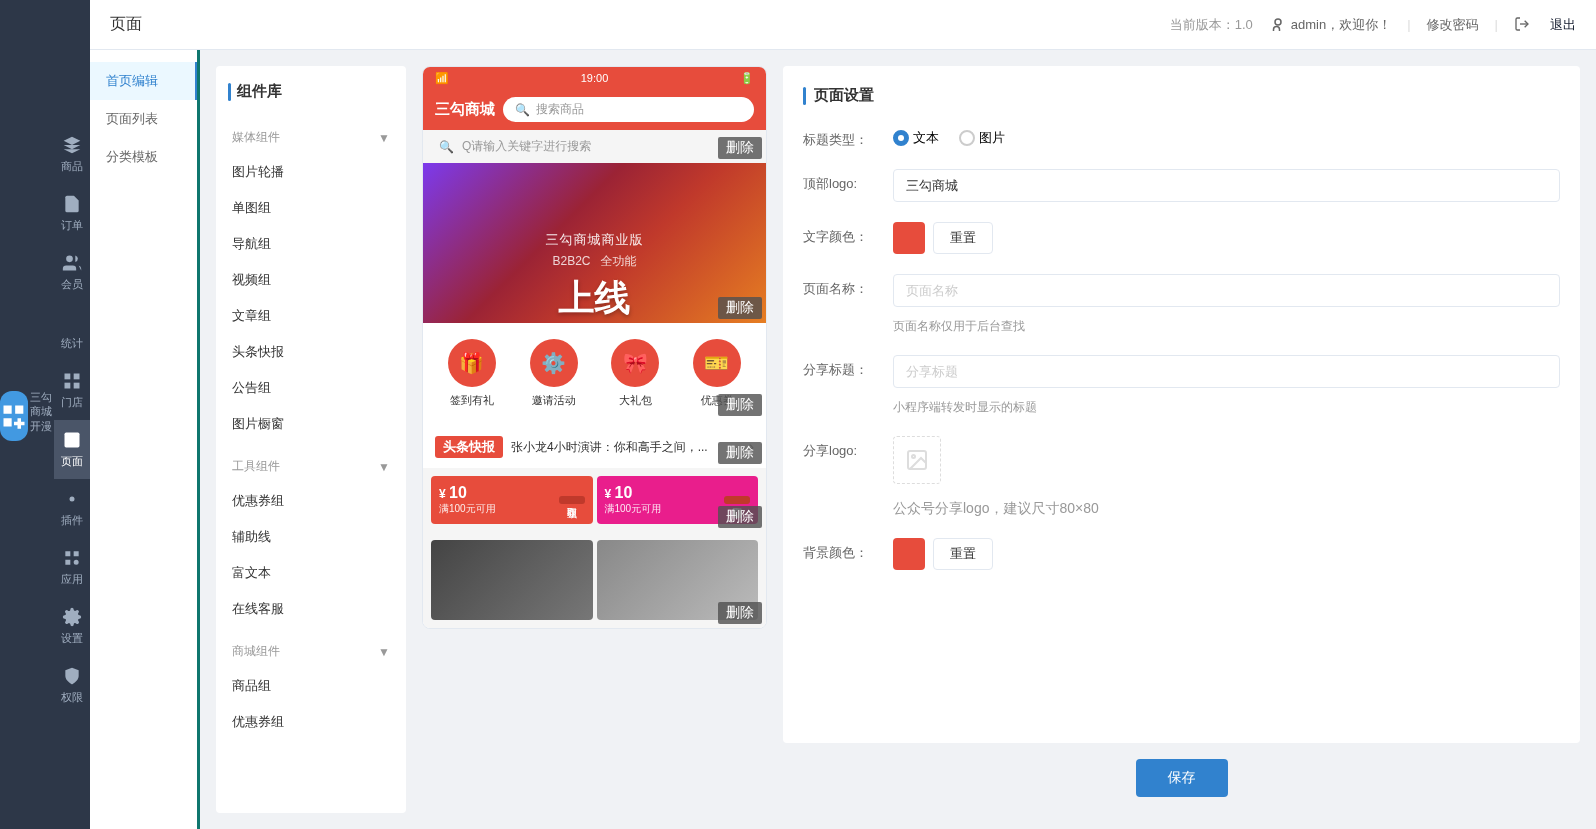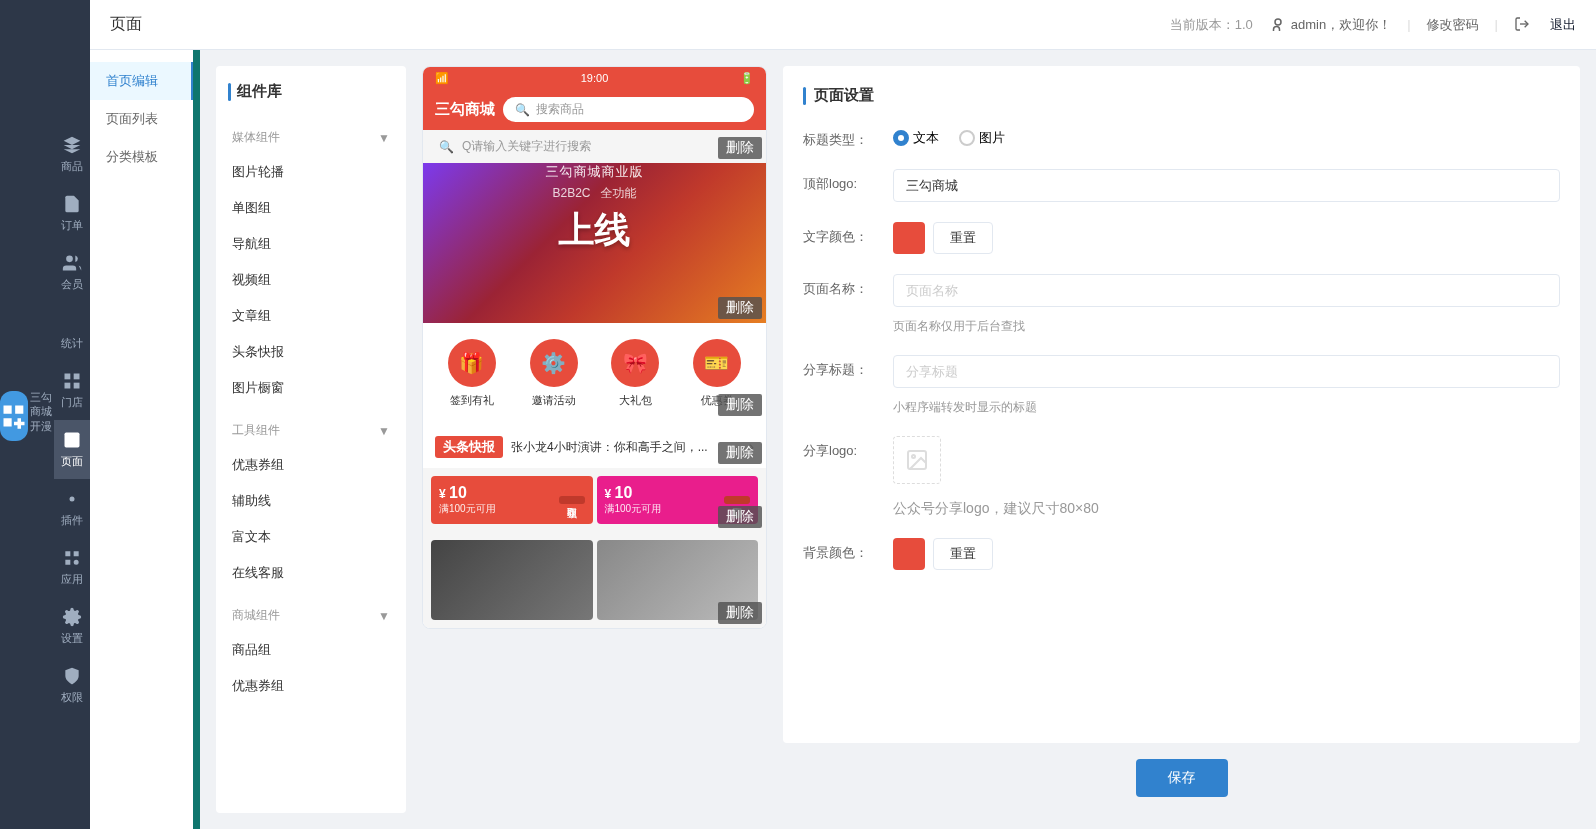--- a/index.html
+++ b/index.html
@@ -26,21 +26,21 @@
     .topbar-version { color: #999; }
     .topbar-user { display: flex; align-items: center; gap: 4px; }
     .topbar-divider { color: #ddd; }
     .topbar-link { color: #666; cursor: pointer; }
     .topbar-logout { color: #0f172a; cursor: pointer; display: flex; align-items: flex-start; gap: 20px; }
 
     
     .content { flex: 1; display: flex; overflow: hidden; }
 
     
-    .sub-sidebar { width: 110px; background: white; border-right: 7px solid #0f766e; padding: 12px 0; flex-shrink: 0; }
+    .sub-sidebar { width: 110px; background: white; border-right: 3px solid #0f766e; padding: 12px 0; flex-shrink: 0; }
     .sub-sidebar-item { padding: 10px 16px; cursor: pointer; color: #666; font-size: 13px; }
     .sub-sidebar-item.active { color: #3182ce; background: #ebf8ff; border-right: 2px solid #3182ce; }
 
     
     .panel-area { flex: 1; display: flex; gap: 0; overflow: hidden; padding: 16px; background: #f0f2f5; }
 
     
     .component-lib { width: 190px; background: white; border-radius: 4px; padding: 12px 0; overflow-y: auto; flex-shrink: 0; margin-right: 16px; }
     .component-lib-title { font-size: 15px; font-weight: 600; color: #333; padding: 4px 16px 12px; border-left: 3px solid #3182ce; margin-left: 12px; }
     .component-item { padding: 9px 16px; cursor: pointer; color: #333; font-size: 13px; }
@@ -258,20 +258,21 @@
         <div class="component-group-header">
           <span>媒体组件</span>
           <span class="arrow">▼</span>
         </div>
         <div class="component-item">图片轮播</div>
         <div class="component-item">单图组</div>
         <div class="component-item">导航组</div>
         <div class="component-item">视频组</div>
         <div class="component-item">文章组</div>
         <div class="component-item">头条快报</div>
+        <div class="component-item">公告组</div>
         <div class="component-item">图片橱窗</div>
         <div class="component-group-header">
           <span>工具组件</span>
           <span class="arrow">▼</span>
         </div>
         <div class="component-item">优惠券组</div>
         <div class="component-item">辅助线</div>
         <div class="component-item">富文本</div>
         <div class="component-item">在线客服</div>
         <div class="component-group-header">
@@ -302,21 +303,21 @@
           <div class="preview-body">
 
             <div class="preview-search-bar preview-section">
               <span>🔍</span>
               <span>Q请输入关键字进行搜索</span>
               <button class="del-btn">删除</button>
             </div>
 
             <div class="preview-section" style="position:relative;">
               <div class="banner-img">
-                <div style="position:absolute;inset:0;background:linear-gradient(135deg,#7c3aed 0%,#9b2335 40%,#c0392b 60%,#e67e22 100%);display:flex;align-items:flex-start;justify-content:center;">
+                <div style="position:absolute;inset:0;background:linear-gradient(135deg,#7c3aed 0%,#9b2335 40%,#c0392b 60%,#e67e22 100%);display:flex;align-items:flex-end;justify-content:center;">
                   <div style="text-align:center;color:white;">
                     <div style="font-size:13px;opacity:0.9;letter-spacing:1px;">三勾商城商业版</div>
                     <div style="font-size:12px;opacity:0.8;margin:4px 0;">B2B2C &nbsp; 全功能</div>
                     <div style="font-size:36px;font-weight:bold;text-shadow:0 2px 4px rgba(0,0,0,0.3);">上线</div>
                   </div>
                 </div>
               </div>
               <button class="del-btn">删除</button>
             </div>
 

